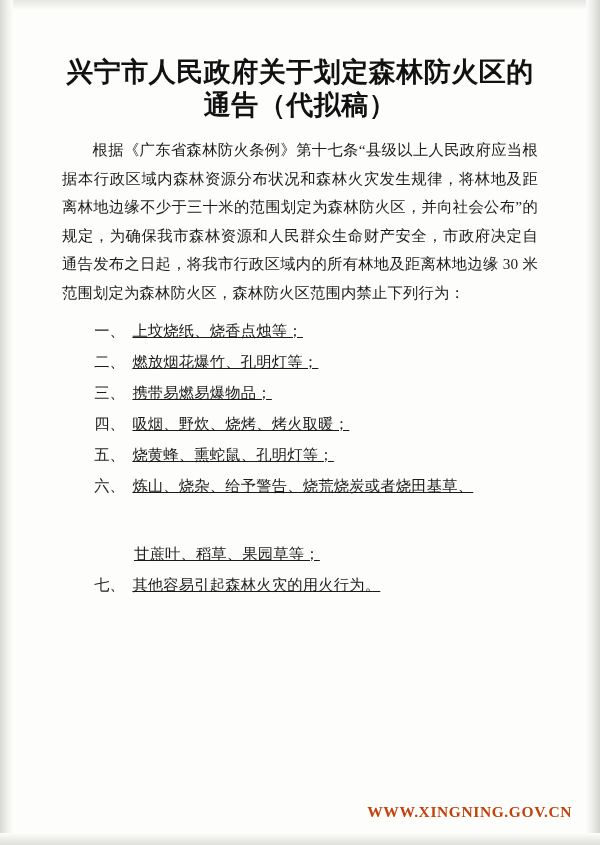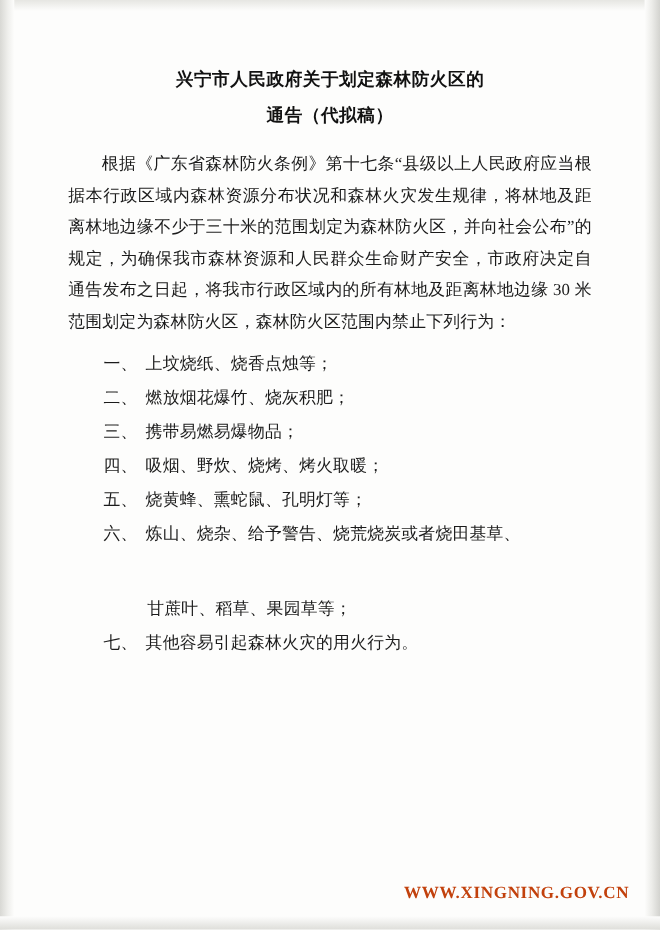--- a/index.html
+++ b/index.html
@@ -46,21 +46,21 @@
     width: 600px; height: 12px;
     background: linear-gradient(to top, #dedeDa 0%, #fdfdfc 100%);
   }
   .content {
     position: relative;
     padding: 56px 62px 0 62px;
     box-sizing: border-box;
   }
   .doc-title {
     text-align: center;
-    font-size: 16px;
+    font-size: 27px;
     font-weight: bold;
     line-height: 33px;
     letter-spacing: 0.5px;
     color: #111;
     margin: 0 0 14px 0;
     font-family: "Liberation Serif", "DejaVu Serif", serif;
   }
   .doc-title .line2 {
     display: block;
   }
@@ -73,20 +73,21 @@
     letter-spacing: 0.2px;
   }
   .para {
     margin: 0 0 2px 0;
     text-indent: 2em;
   }
   .items {
     margin: 8px 0 6px 0;
     padding: 0;
     list-style: none;
+    text-decoration: underline;
   }
   .item {
     font-size: 15.3px;
     line-height: 31px;
     padding-left: 2.1em;
     text-indent: 0;
     color: #1b1b1b;
   }
   .item .num {
     display: inline-block;
@@ -127,21 +128,21 @@
 
     <div class="body-text">
 
       <p class="para">根据《广东省森林防火条例》第十七条“县级以上人民政府应当根据本行政区域内森林资源分布状况和森林火灾发生规律，将林地及距离林地边缘不少于三十米的范围划定为森林防火区，并向社会公布”的规定，为确保我市森林资源和人民群众生命财产安全，市政府决定自通告发布之日起，将我市行政区域内的所有林地及距离林地边缘 30 米范围划定为森林防火区，森林防火区范围内禁止下列行为：</p>
 
       <ul class="items">
         <li class="item">
           <span class="num">一、</span><span>上坟烧纸、烧香点烛等；</span>
         </li>
         <li class="item">
-          <span class="num">二、</span><span>燃放烟花爆竹、烧灰积肥；</span>
+          <span class="num">二、</span><span>燃放烟花爆竹、孔明灯等；</span>
         </li>
         <li class="item">
           <span class="num">三、</span><span>携带易燃易爆物品；</span>
         </li>
         <li class="item">
           <span class="num">四、</span><span>吸烟、野炊、烧烤、烤火取暖；</span>
         </li>
         <li class="item">
           <span class="num">五、</span><span>烧黄蜂、熏蛇鼠、孔明灯等；</span>
         </li>

